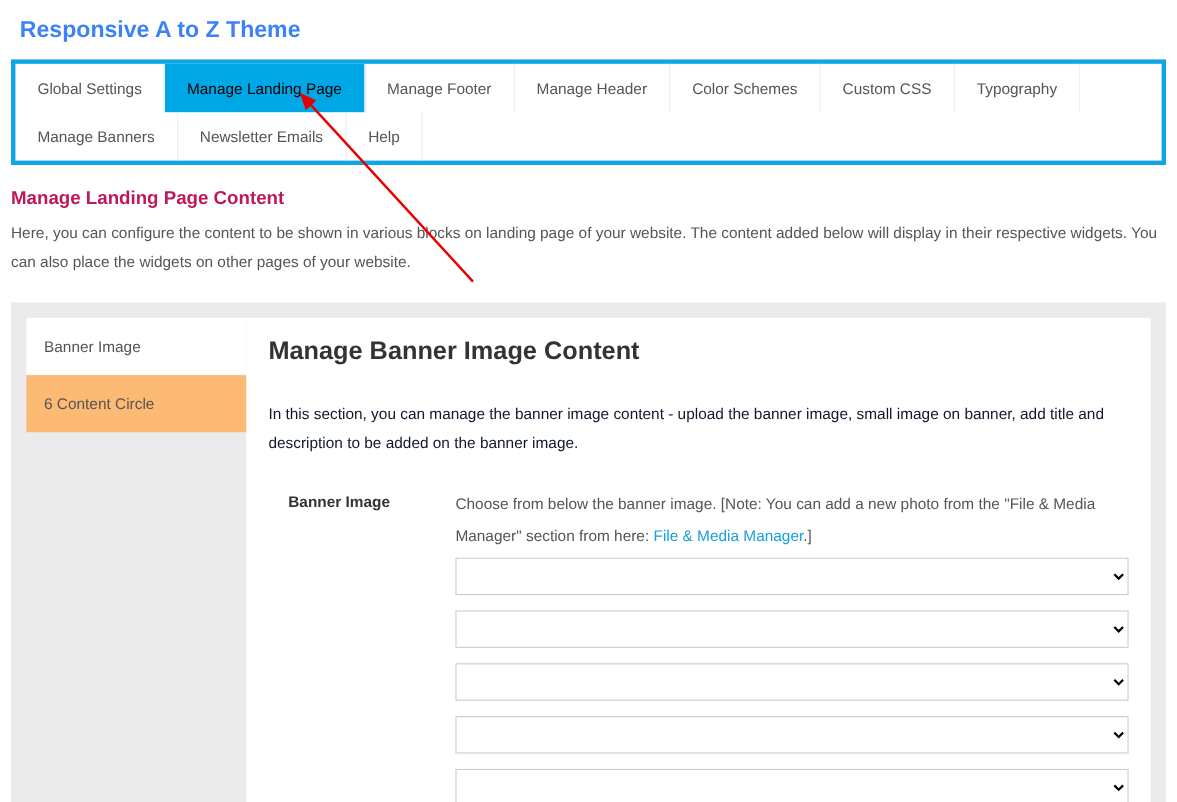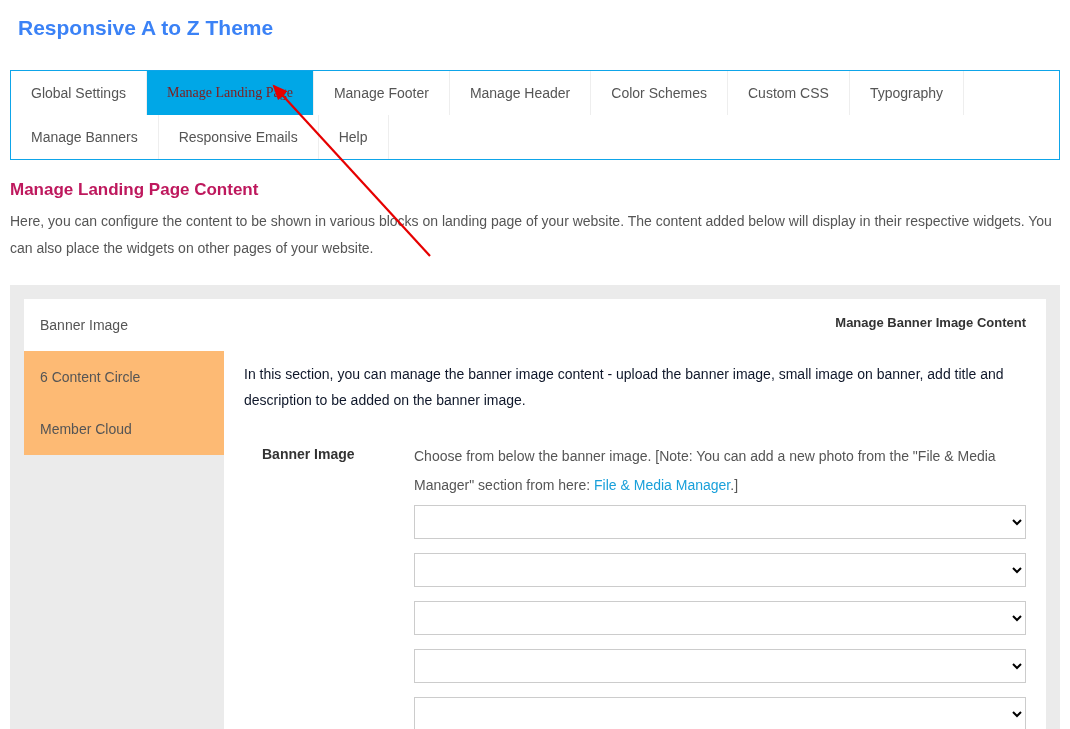--- a/index.html
+++ b/index.html
@@ -11,37 +11,36 @@
       font-size: 14px;
       position: relative;
     }
     .page-title {
       font-size: 21px;
       font-weight: bold;
       color: #3b82f6;
       padding: 16px 10px 14px 18px;
     }
     .top-tabs {
-      border: 1px solid #0ea5e9;
-      margin: 16px 10px 4px 10px;
+      border: 4px solid #0ea5e9;
+      margin: 0 10px 4px 10px;
       display: flex;
       flex-wrap: wrap;
     }
     .top-tab {
       padding: 14px 20px;
       border-right: 1px solid #eee;
       color: #555;
       cursor: pointer;
       font-size: 14px;
       white-space: nowrap;
     }
     .top-tab.active {
       background: #00a7e7;
-      color: #7f1d1d;
-      font-family: Liberation Serif, serif;
+      color: #000000;
     }
     .section-title {
       font-size: 17px;
       font-weight: bold;
       color: #be185d;
       padding: 16px 10px 4px 10px;
     }
     .section-desc {
       font-size: 14px;
       color: #555;
@@ -68,25 +67,24 @@
     }
     .side-tab.active {
       background: #fff;
     }
     .content-pane {
       background: #fff;
       flex: 1;
       padding: 16px 20px 20px 20px;
     }
     .content-title {
-      font-size: 13px;
+      font-size: 23px;
       font-weight: bold;
       color: #333;
       margin-bottom: 8px;
-      text-align: right;
     }
     .content-desc {
       font-size: 14px;
       color: #0f172a;
       line-height: 1.85;
       margin-bottom: 28px;
       margin-top: 32px;
     }
     .form-row {
       display: flex;
@@ -134,33 +132,32 @@
 
 <div class="top-tabs" id="top-tabs">
     <div class="top-tab">Global Settings</div>
     <div class="top-tab active">Manage Landing Page</div>
     <div class="top-tab">Manage Footer</div>
     <div class="top-tab">Manage Header</div>
     <div class="top-tab">Color Schemes</div>
     <div class="top-tab">Custom CSS</div>
     <div class="top-tab">Typography</div>
     <div class="top-tab">Manage Banners</div>
-    <div class="top-tab">Responsive Emails</div>
+    <div class="top-tab">Newsletter Emails</div>
     <div class="top-tab">Help</div>
   </div>
 
 <h2 class="section-title">Manage Landing Page Content</h2>
 <p class="section-desc">Here, you can configure the content to be shown in various blocks on landing page of your website. The content added below will display in their respective widgets. You can also place the widgets on other pages of your website.</p>
 
 <div class="grey-outer">
   <div class="inner-wrap">
     <div class="side-tabs" id="side-tabs">
         <div class="side-tab active">Banner Image</div>
         <div class="side-tab">6 Content Circle</div>
-        <div class="side-tab">Member Cloud</div>
       </div>
     <div class="content-pane">
       <h3 class="content-title">Manage Banner Image Content</h3>
       <p class="content-desc">In this section, you can manage the banner image content - upload the banner image, small image on banner, add title and description to be added on the banner image.</p>
       <div class="form-row">
         <div class="form-label">Banner Image</div>
         <div class="form-field">
           <p class="field-note">
             <span>Choose from below the banner image. [Note: You can add a new photo from the "File &amp; Media Manager" section from here: </span><span class="link">File &amp; Media Manager</span><span>.]</span>
           </p>

